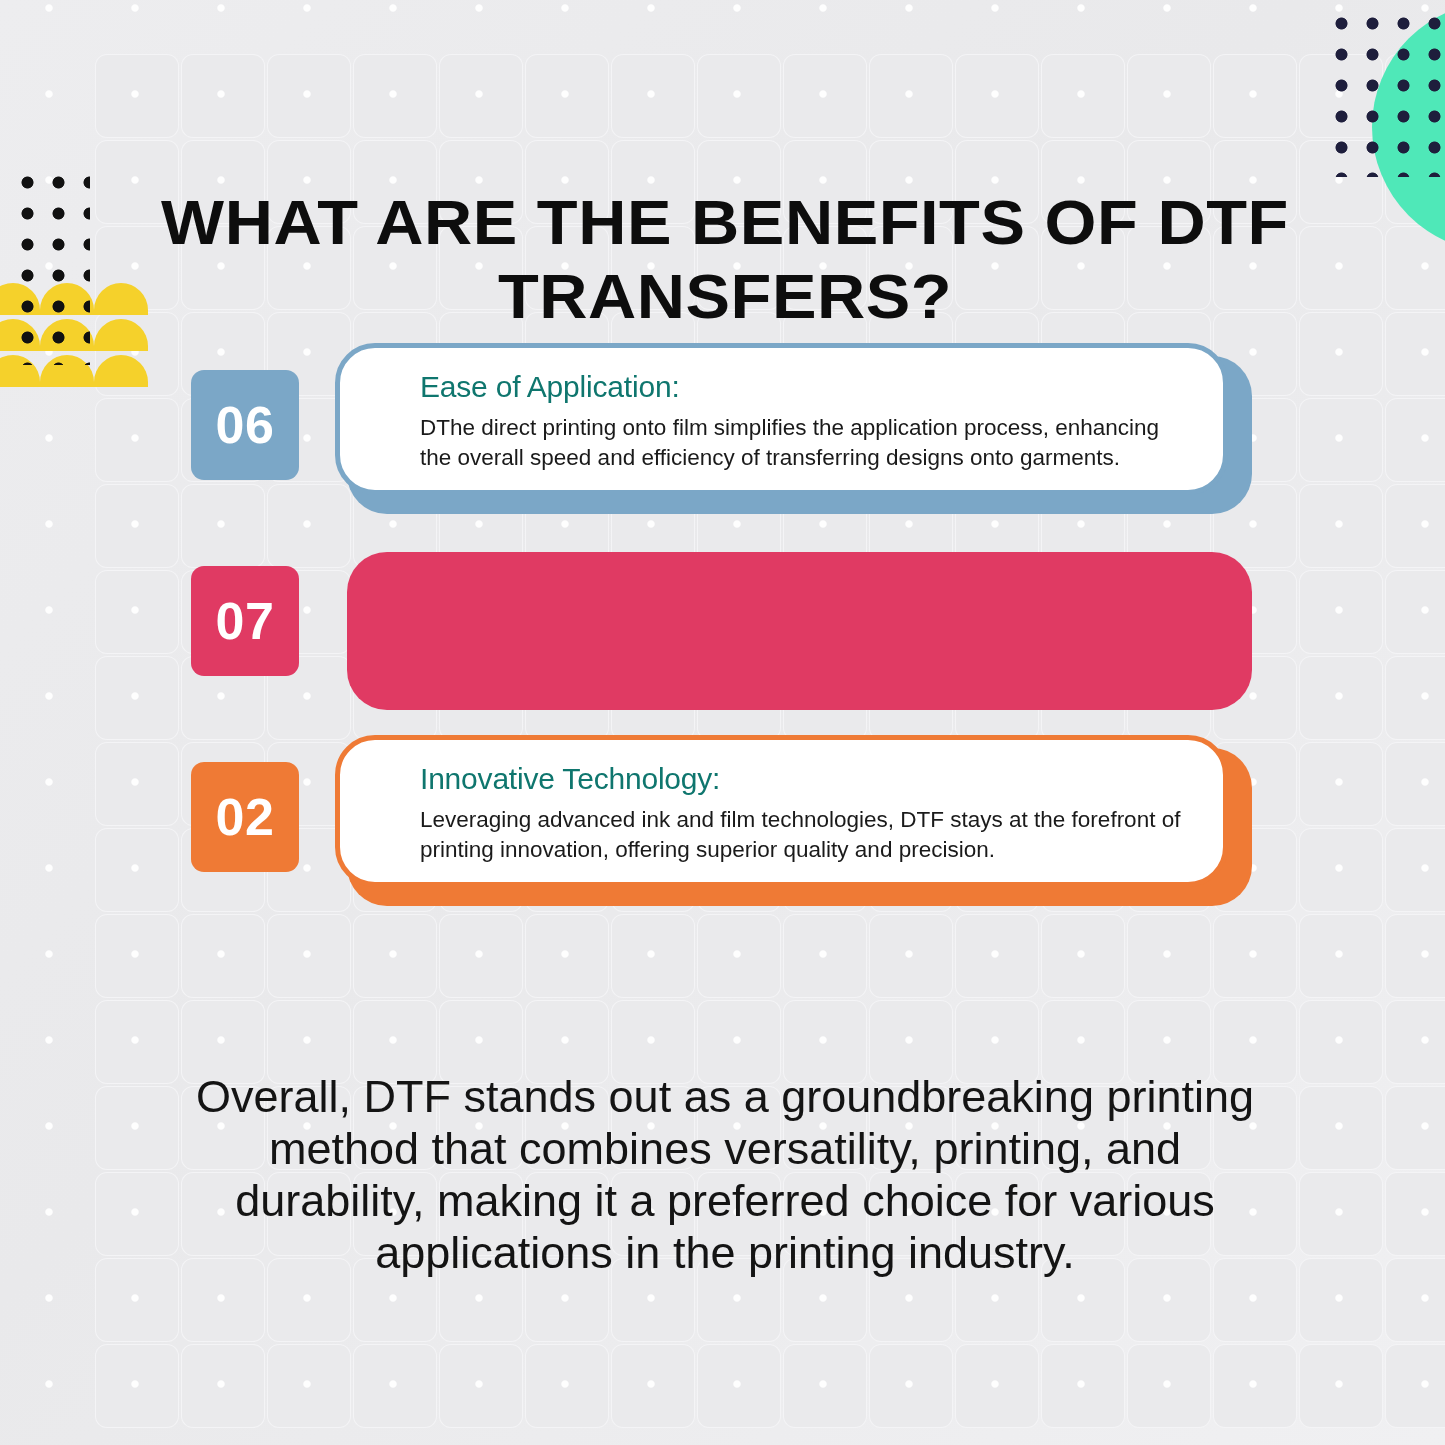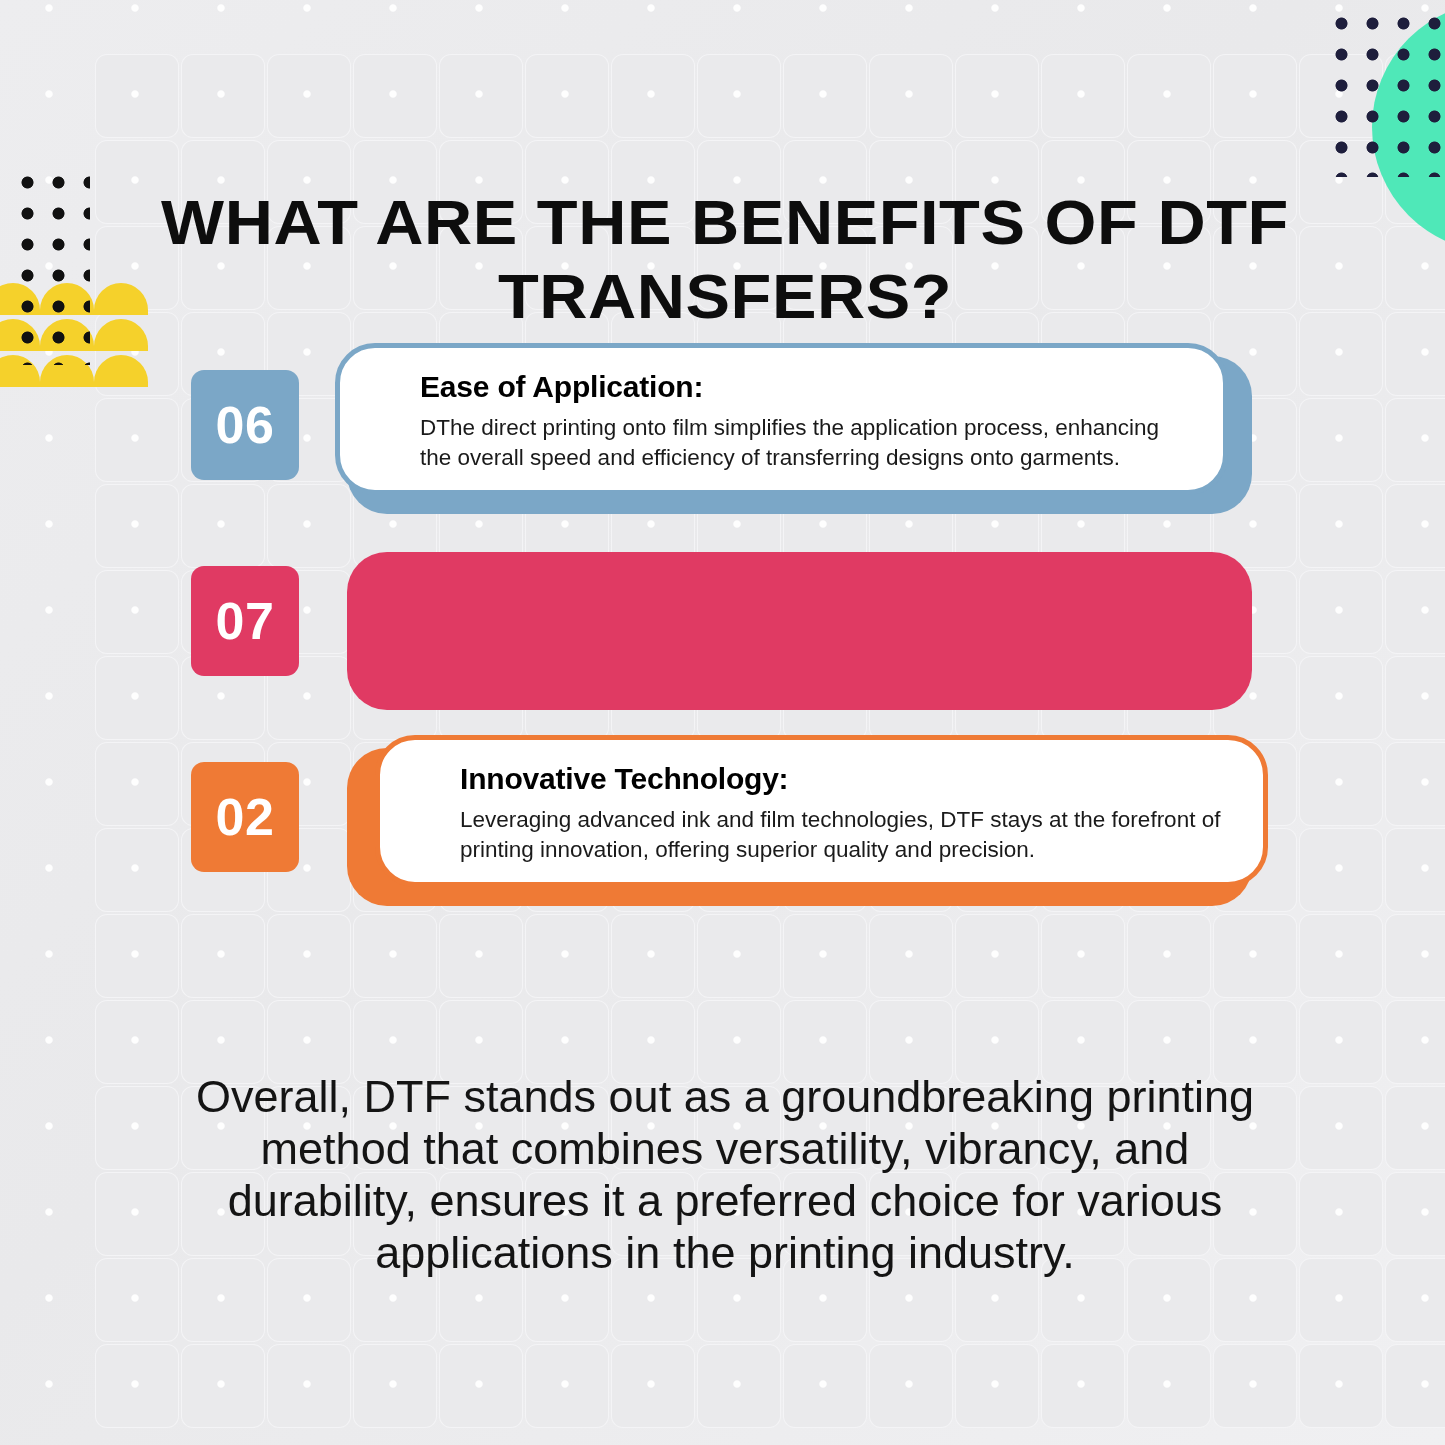--- a/index.html
+++ b/index.html
@@ -171,24 +171,24 @@
     background: #ffffff;
     border-radius: 40px;
     border-style: solid;
     border-width: 5px;
     box-sizing: border-box;
     padding: 22px 34px 0 80px;
     z-index: 3;
   }
   .card-title {
     font-family: "Liberation Sans", sans-serif;
-    font-weight: bold;
+    font-weight: normal;
     font-size: 30px;
     line-height: 34px;
-    color: #000000;
+    color: #0f766e;
     letter-spacing: -0.2px;
     margin: 0 0 9px 0;
   }
   .card-body {
     font-family: "Liberation Sans Narrow", "Liberation Sans", sans-serif;
     font-size: 22.5px;
     line-height: 30px;
     color: #1a1a1a;
     margin: 0;
   }
@@ -522,22 +522,22 @@
           <div class="card-body">DThe direct printing onto film simplifies the application process, enhancing the overall speed and efficiency of transferring designs onto garments.</div>
         </div>
       </div>
       <div class="card-row">
         <div class="badge" style="background: rgb(224, 58, 99);">07</div>
         <div class="card-shadow" style="background: rgb(224, 58, 99);"></div>
       </div>
       <div class="card-row">
         <div class="badge" style="background: rgb(239, 122, 53);">02</div>
         <div class="card-shadow" style="background: rgb(239, 122, 53);"></div>
-        <div class="card" style="border-color: rgb(239, 122, 53); margin-left: 40px;">
+        <div class="card" style="border-color: rgb(239, 122, 53);">
           <div class="card-title">Innovative Technology:</div>
           <div class="card-body">Leveraging advanced ink and film technologies, DTF stays at the forefront of printing innovation, offering superior quality and precision.</div>
         </div>
       </div>
     </div>
 
-  <p class="summary">Overall, DTF stands out as a groundbreaking printing method that combines versatility, vibrancy, and durability, ensures it a preferred choice for various applications in the printing industry.</p>
+  <p class="summary">Overall, DTF stands out as a groundbreaking printing method that combines versatility, printing, and durability, making it a preferred choice for various applications in the printing industry.</p>
 
 </div>
 
 </body></html>

